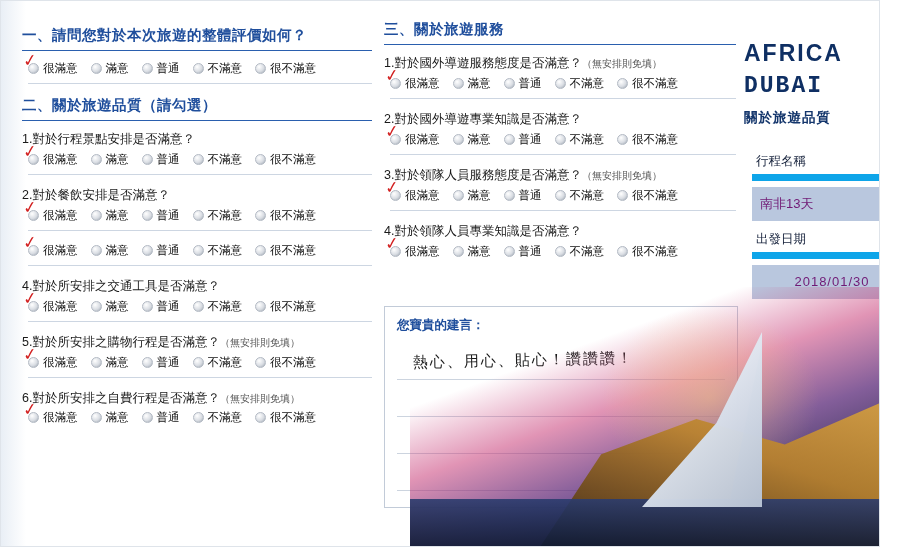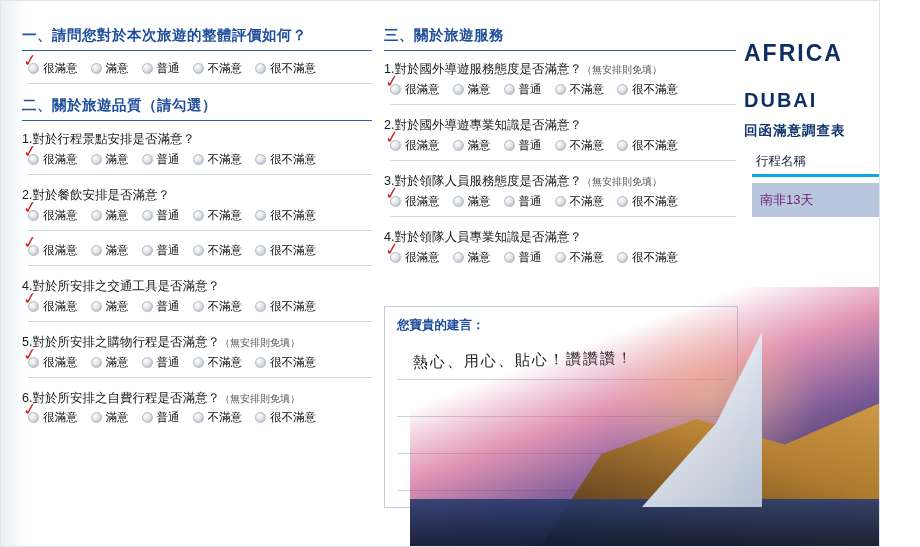--- a/index.html
+++ b/index.html
@@ -17,21 +17,21 @@
   .paper-bg{
     position:absolute;inset:0;
     background:
       linear-gradient(to right, #e8eef5 0px, #ffffff 26px, #ffffff 894px, #e8eef5 920px),
       linear-gradient(to bottom, #eef2f7 0px, #ffffff 20px, #ffffff 527px, #eef2f7 547px);
   }
   .left-col{
     position:absolute;left:22px;top:26px;width:350px;
   }
   .mid-col{
-    position:absolute;left:384px;top:26px;width:352px;
+    position:absolute;left:384px;top:20px;width:352px;
   }
   .right-col{
     position:absolute;left:744px;top:0px;width:176px;height:547px;
   }
   .sec-title{
     color:#1f4e9c;font-size:14.5px;font-weight:bold;letter-spacing:.5px;
     padding-bottom:5px;border-bottom:1.5px solid #2a5fae;
     margin-bottom:10px;
   }
   .q{
@@ -59,25 +59,25 @@
     line-height:1;
     pointer-events:none;
   }
   .no-border{border-bottom:none;}
   
   .brand{
     position:absolute;left:0;top:40px;width:176px;
     color:#0f2f63;font-weight:bold;
   }
   .brand .l1{font-size:23px;letter-spacing:2px;}
-  .brand .l2{font-size:20px;letter-spacing:2px;margin-top:22px;}
+  .brand .l2{font-size:23px;letter-spacing:2px;margin-top:6px;font-family:Liberation Mono, monospace;}
   .brand .l3{font-size:13.5px;letter-spacing:1px;margin-top:10px;color:#13356b;font-weight:bold;}
   .fieldblock{position:absolute;left:8px;width:160px;}
   .fieldblock .flabel{
-    font-size:12.5px;color:#14203a;padding:3px 2px 4px 4px;border-bottom:3px solid #0ea5e9;
+    font-size:12.5px;color:#14203a;padding:3px 2px 4px 4px;border-bottom:7px solid #0ea5e9;
     margin-bottom:6px;
   }
   .fieldvalue{
     background:#b9c7de;color:#701a75;font-size:13px;
     padding:8px 8px;height:18px;line-height:18px;
   }
   .fieldvalue.date{text-align:center;letter-spacing:1px;}
   
   .suggest{
     position:absolute;left:384px;top:306px;width:352px;height:200px;
@@ -448,28 +448,32 @@
       <div class="line"></div>
       <div class="line"></div>
     </div>
     <div class="hand">熱心、用心、貼心！讚讚讚！</div>
   </div>
 
   <div class="right-col">
     <div class="brand">
       <div class="l1">AFRICA</div>
       <div class="l2">DUBAI</div>
-      <div class="l3">回函滿意調查表</div>
+      <div class="l3">關於旅遊品質</div>
     </div>
 
     <div class="fieldblock" style="top:150px;">
       <div class="flabel">行程名稱</div>
       <div class="fieldvalue">南非13天</div>
     </div>
 
+    <div class="fieldblock" style="top:228px;">
+      <div class="flabel">出發日期</div>
+      <div class="fieldvalue date">2018/01/30</div>
+    </div>
   </div>
 
   <div class="photo">
     <div class="sky"></div>
     <div class="glow"></div>
     <div class="sand"></div>
     <div class="sea"></div>
     <div class="sail2"></div>
     <div class="sail"></div>
   </div>

